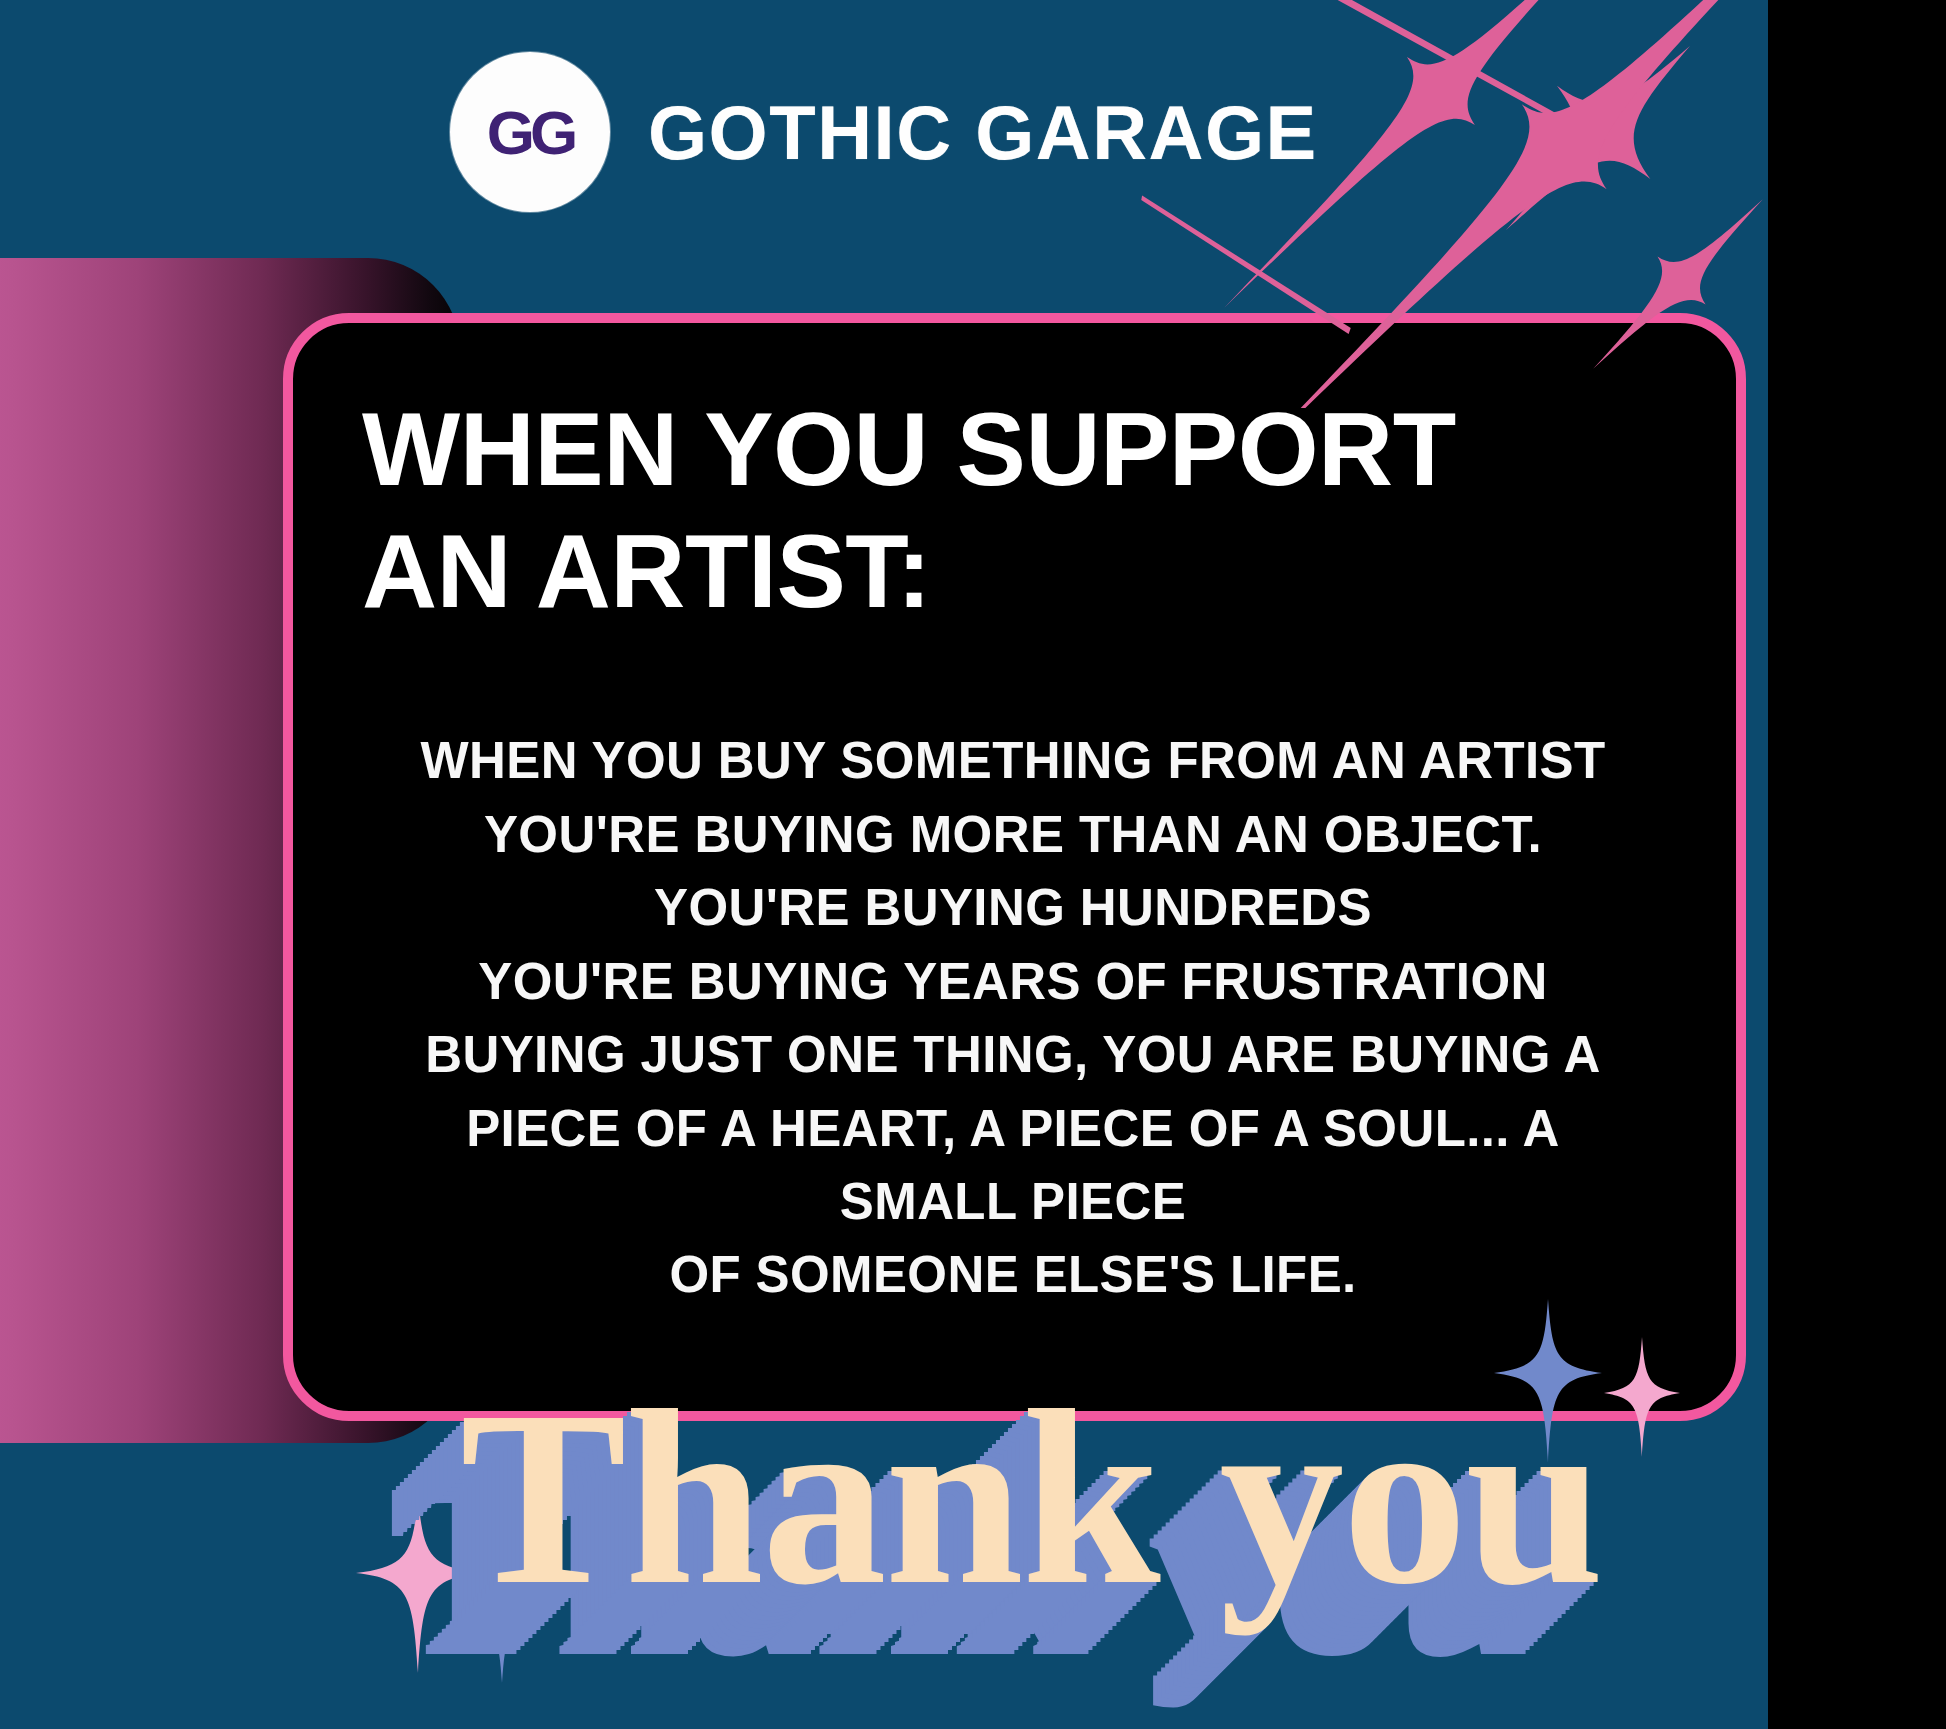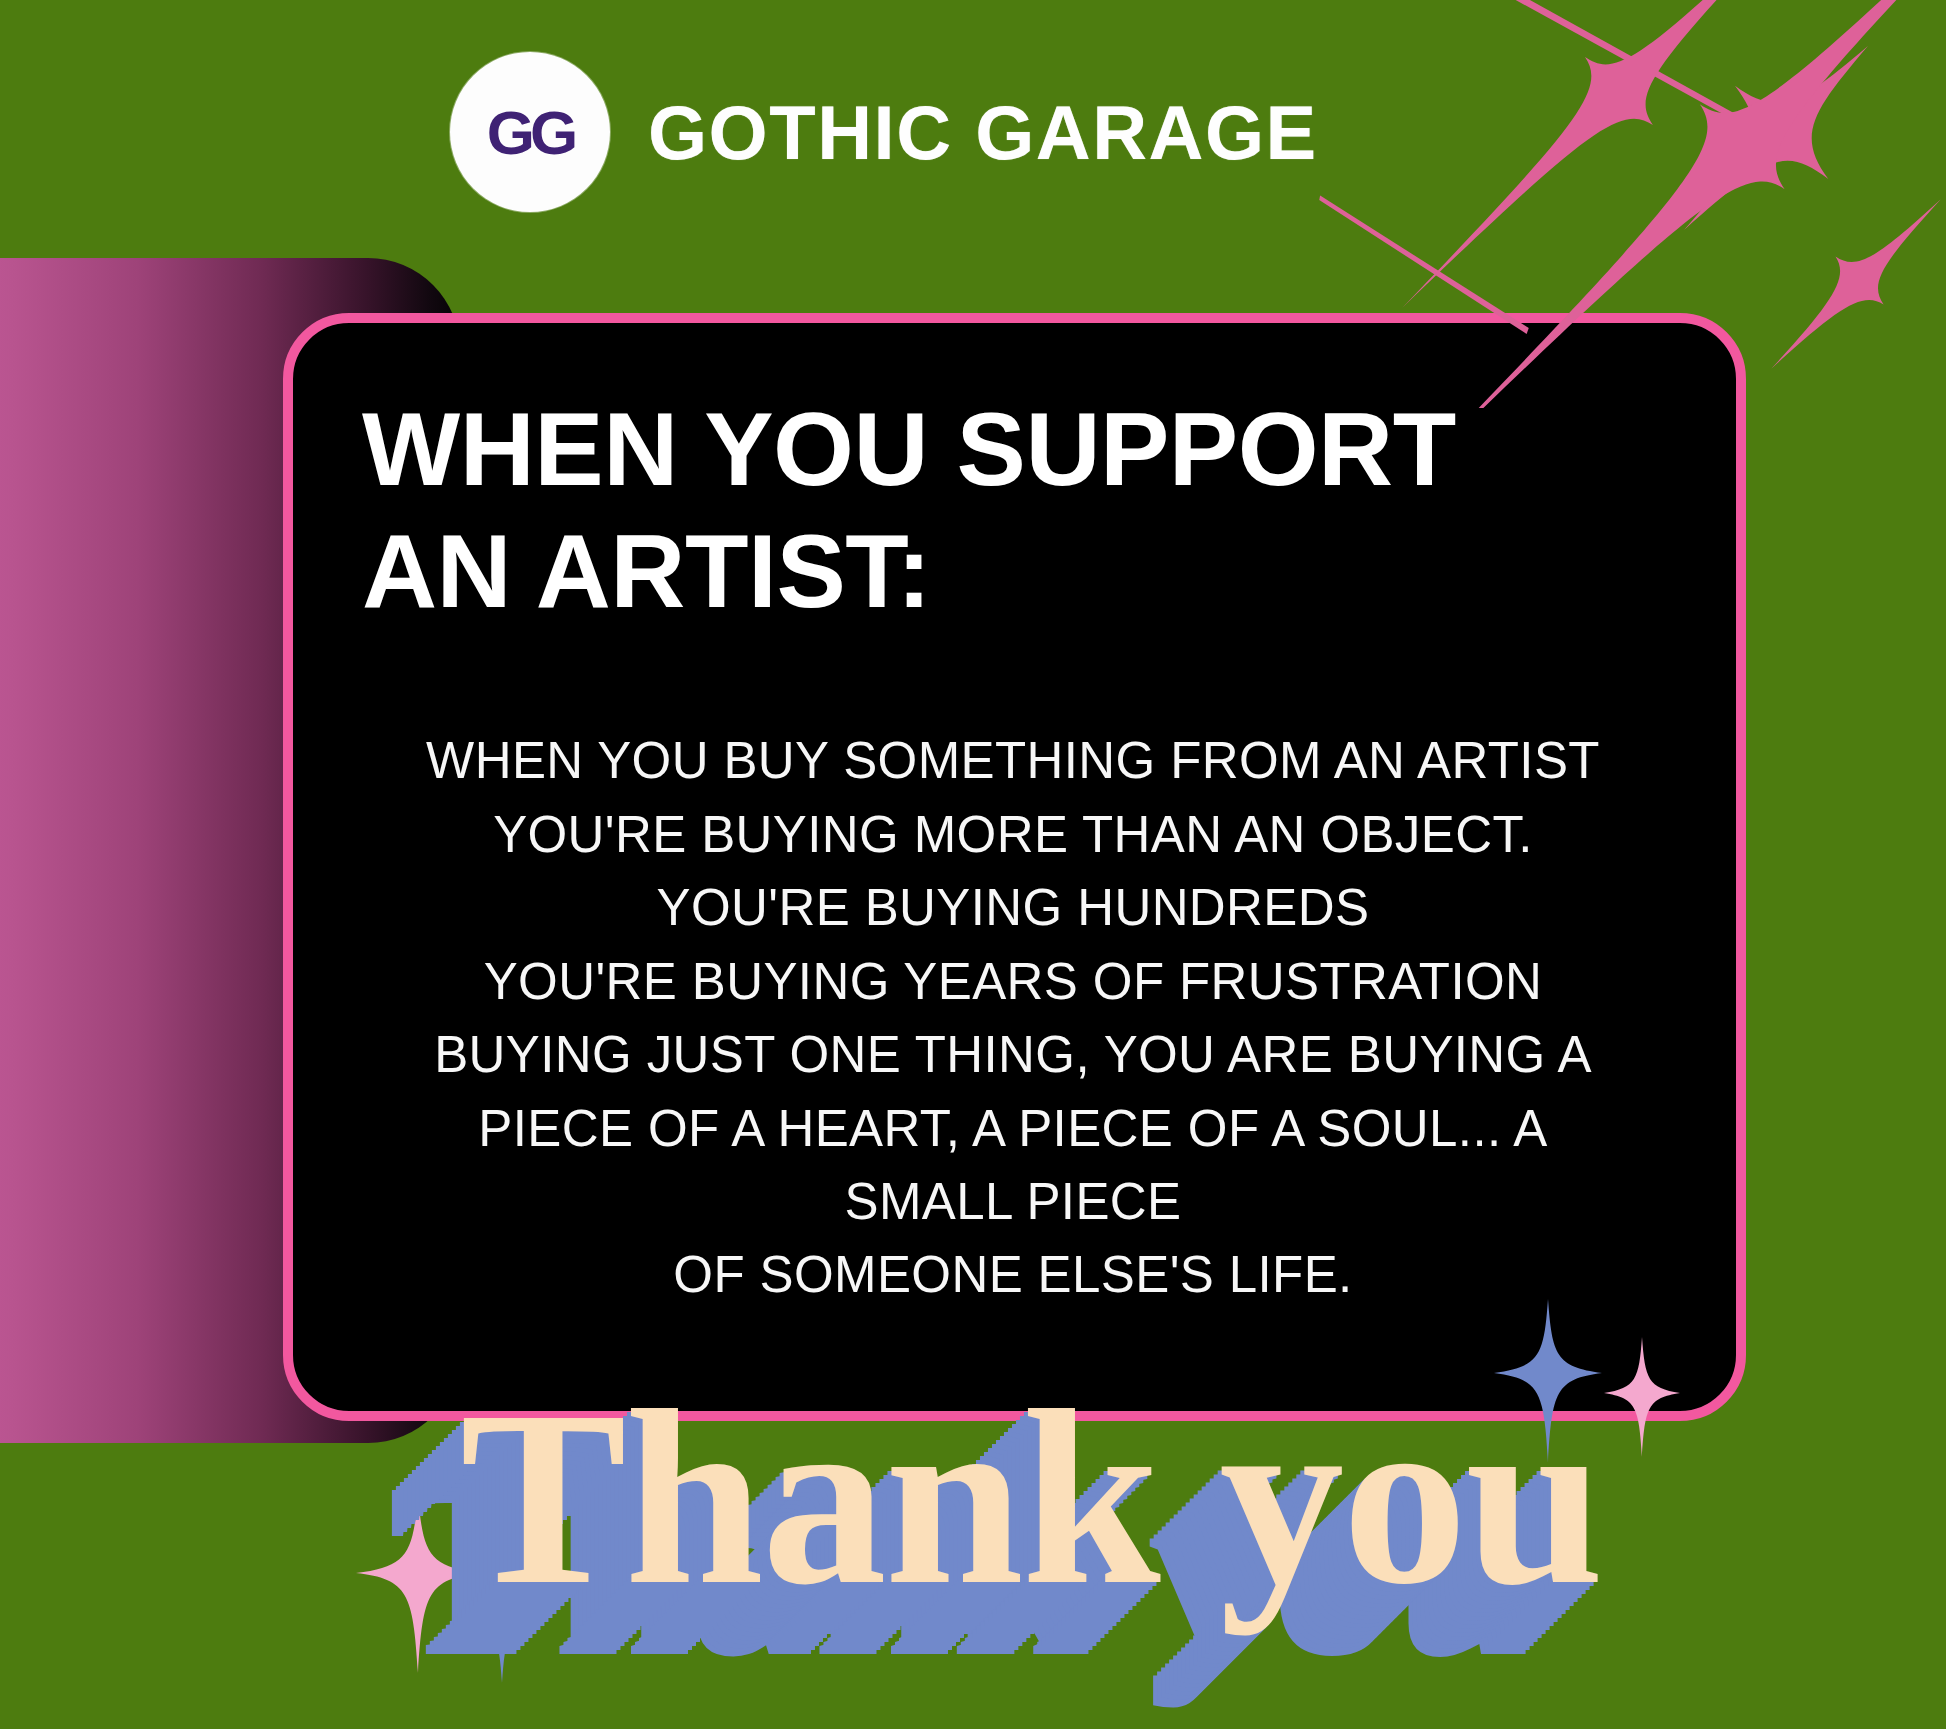--- a/index.html
+++ b/index.html
@@ -6,22 +6,22 @@
   * { margin:0; padding:0; box-sizing:border-box; }
   html, body {
     width:1946px; height:1729px;
     background:#000;
     font-family:"Liberation Sans", sans-serif;
     overflow:hidden;
   }
 
   #poster {
     position:relative;
-    width:1946px; height:1729px;
-    background:#4d7c0f;
+    width:1768px; height:1729px;
+    background:#0c4a6e;
     overflow:hidden;
   }
 
   
   .magenta-slab {
     position:absolute;
     left:-60px; top:258px;
     width:520px; height:1185px;
     border-radius:0 92px 92px 0;
     background:
@@ -111,21 +111,21 @@
     margin-top:92px;
     text-align:center;
     font-family:"Liberation Sans", sans-serif;
     font-weight:400;
     font-size:51px;
     line-height:1.44;
     letter-spacing:0.4px;
     color:#f7f7f7;
     padding:0 24px;
   }
-  .body-copy div { white-space:nowrap; }
+  .body-copy div { white-space:nowrap;font-weight:bold; }
 
   
   .thankyou-wrap {
     position:absolute;
     left:0; right:0; bottom:12px;
     height:380px;
     z-index:40;
     pointer-events:none;
   }
   .thankyou {

